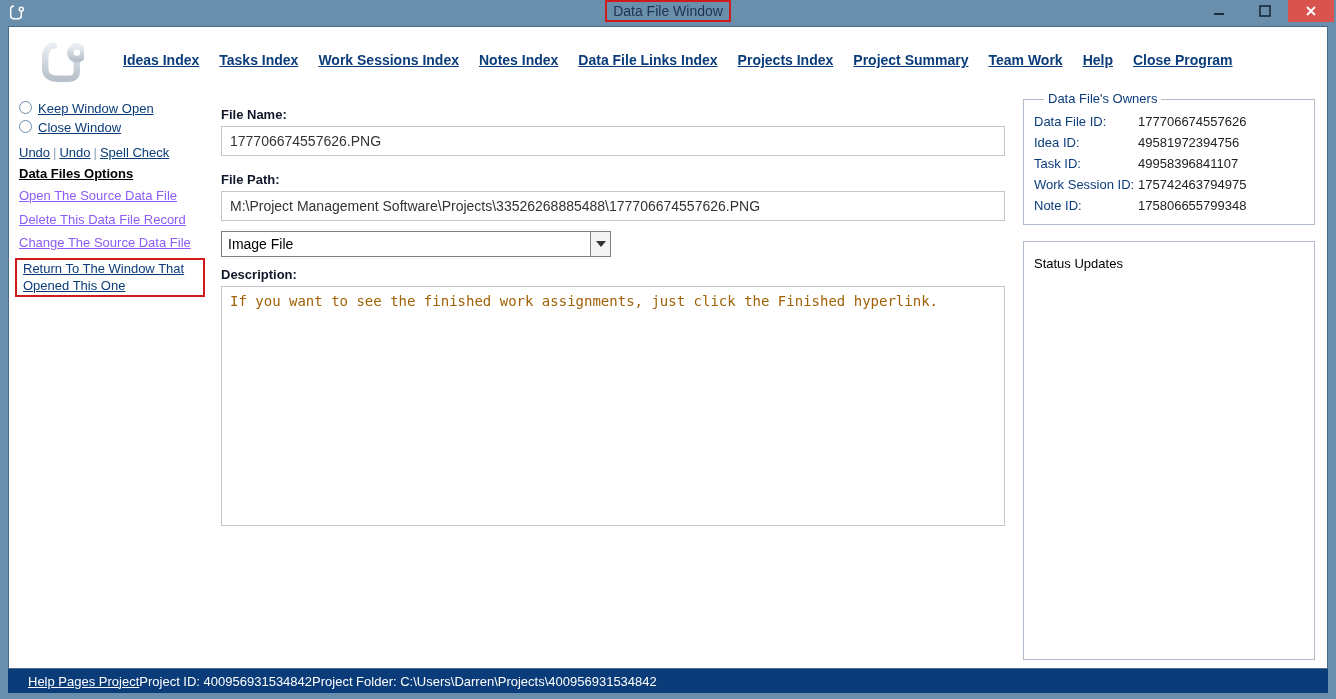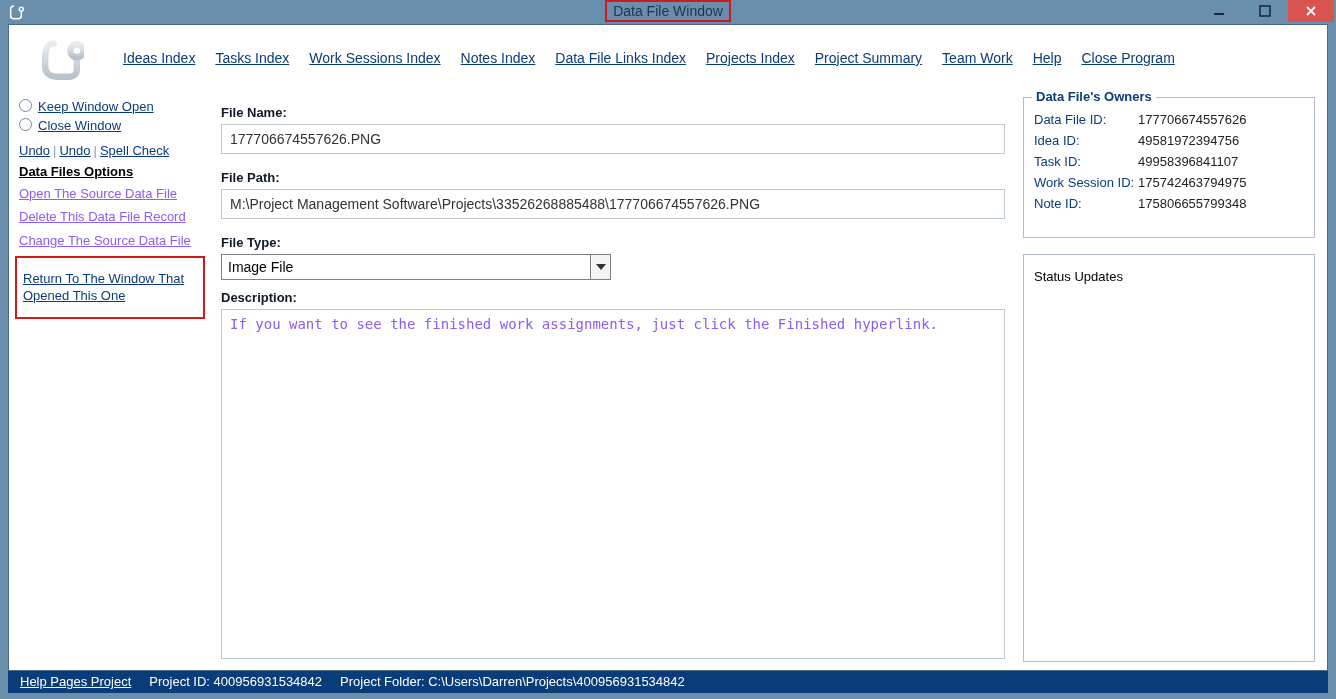--- a/index.html
+++ b/index.html
@@ -76,21 +76,21 @@
     margin-right: 28px;
     margin-left: 8px;
   }
   .logo svg { width: 46px; height: 46px; }
 
   .menu-links {
     display: flex;
     gap: 20px;
     align-items: center;
     font-size: 14px;
-    font-weight: normal;
+    font-weight: bold;
     color: #0b3c7a;
   }
   .menu-links a {
     color: #0b3c7a;
     text-decoration: underline;
     cursor: pointer;
     white-space: nowrap;
   }
 
   
@@ -137,21 +137,21 @@
   .side-links a {
     display: block;
     color: #8b5cf6;
     text-decoration: underline;
     margin-bottom: 6px;
     cursor: pointer;
     line-height: 1.35;
   }
   .return-box {
     border: 2px solid #d01b1d;
-    padding: 12px 6px;
+    padding: 0 6px;
     margin-left: -4px;
     margin-right: 6px;
   }
   .return-box span {
     color: #0b3c7a;
     text-decoration: underline;
     cursor: pointer;
     line-height: 1.35;
   }
 
@@ -192,50 +192,50 @@
     width: 20px;
     border-left: 1px solid #808080;
     display: flex; align-items: center; justify-content: center;
     background: #f4f4f4;
     cursor: pointer;
   }
   .select-wrap .sel-btn svg { width: 10px; height: 6px; }
 
   .desc-area {
     width: 100%;
-    height: 350px;
+    height: 240px;
     border: 1px solid #bfc7cf;
     padding: 6px 8px;
     font-size: 14px;
-    color: #8b5cf6;
+    color: #a16207;
     background: #fff;
     resize: none;
     overflow: auto;
   }
 
   
   .right-col {
     width: 304px;
     padding: 6px 12px 8px 0;
     display: flex;
     flex-direction: column;
     gap: 16px;
   }
   .group-box {
     border: 1px solid #b0bcc9;
     position: relative;
     padding: 14px 10px 10px 10px;
   }
   .group-box .legend {
     position: absolute;
-    top: -9px; left: 8px;
+    top: -9px; left: 20px;
     background: #fff;
     padding: 0 4px;
     color: #0b3c7a;
-    font-weight: bold;
+    font-weight: normal;
     font-size: 13px;
   }
   .kv-row {
     display: flex;
     font-size: 13px;
     margin-bottom: 6px;
   }
   .kv-row .k { width: 104px; color: #0b3c7a; }
   .kv-row .v { color: #222; }
 
@@ -247,22 +247,21 @@
   }
 
   
   .footer {
     height: 24px;
     background: #0b3c7a;
     color: #fff;
     font-size: 13px;
     display: flex;
     align-items: center;
-    padding: 0 12px;
-    gap: 18px;
+    padding: 0 20px;
     margin: 0 8px 6px 8px;
   }
   .footer a { color: #fff; text-decoration: underline; cursor: pointer; }
 
 </style>
 </head>
 <body>
 
 <div class="window">
 
@@ -355,21 +354,20 @@
         </div>
       </div>
 
       <div class="form-area">
         <div class="field-label">File Name:</div>
         <input class="text-input" type="text" value="177706674557626.PNG" style="">
 
         <div class="field-label">File Path:</div>
         <input class="text-input" type="text" value="M:\Project Management Software\Projects\33526268885488\177706674557626.PNG" style="">
 
-        <div class="field-label">File Type:</div>
         <div class="select-wrap">
           <div class="sel-text">Image File</div>
           <div class="sel-btn">
             <svg viewBox="0 0 10 6">
                 <path d="M0 0 L5 6 L10 0 Z" fill="#333"></path>
               </svg>
           </div>
         </div>
 
         <div class="field-label">Description:</div>
@@ -389,21 +387,21 @@
             <span class="v">49581972394756</span>
           </div>
           <div class="kv-row">
             <span class="k">Task ID:</span>
             <span class="v">49958396841107</span>
           </div>
           <div class="kv-row">
             <span class="k">Work Session ID:</span>
             <span class="v">175742463794975</span>
           </div>
-          <div class="kv-row" style="margin-bottom:16px;">
+          <div class="kv-row" style="margin-bottom:1px;">
             <span class="k">Note ID:</span>
             <span class="v">175806655799348</span>
           </div>
         </div>
 
         <div class="status-box">
           <div class="legend">Status Updates</div>
         </div>
       </div>
 

